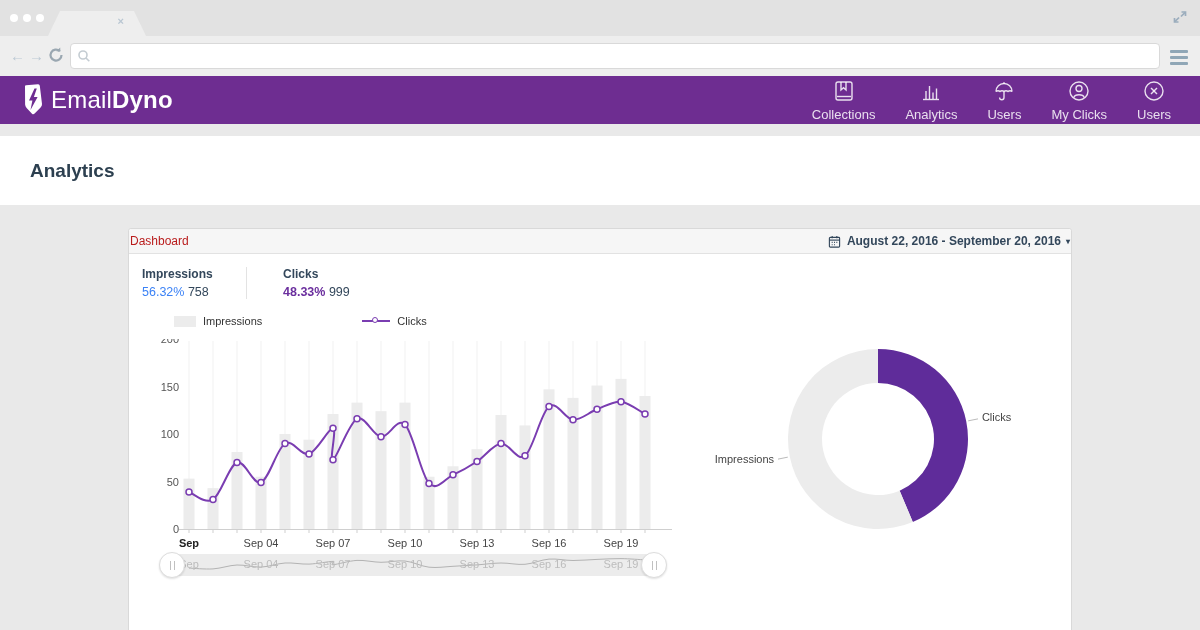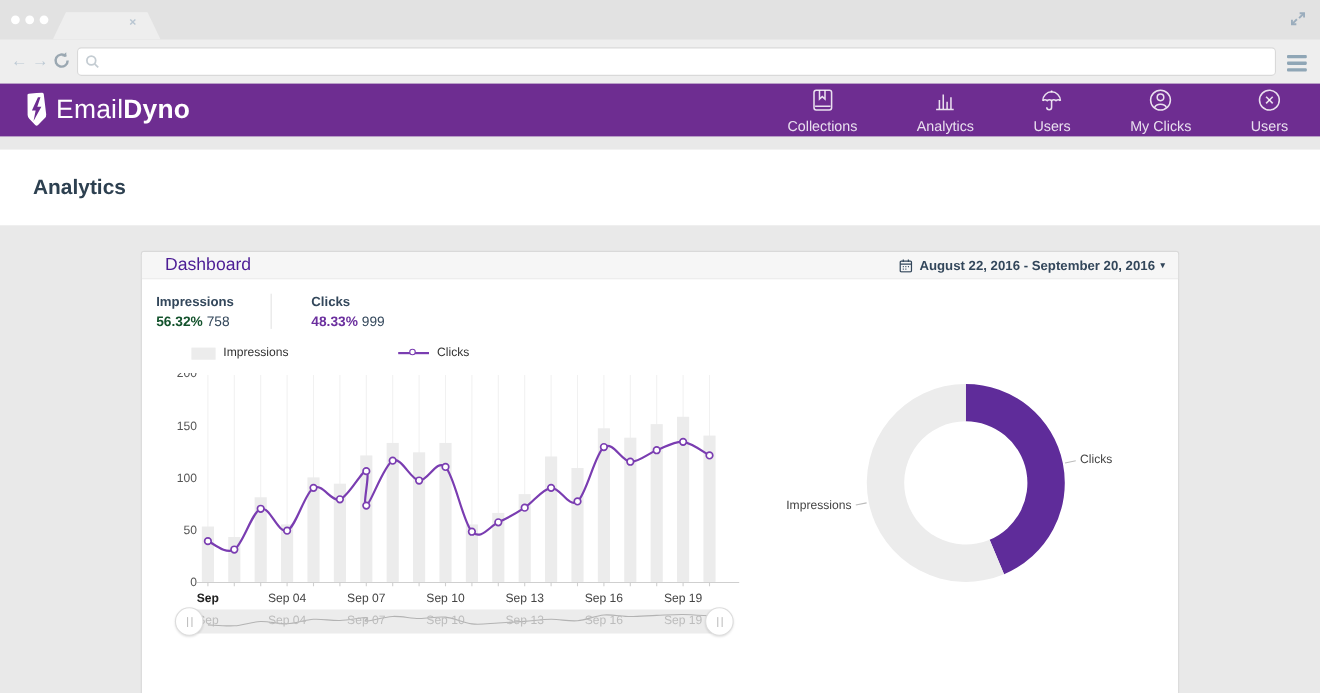--- a/index.html
+++ b/index.html
@@ -22,46 +22,46 @@
   .addr-search { position:absolute; left:77px; top:13px; }
   .hamburger { position:absolute; right:12px; top:14px; width:18px; }
   .hamburger div { height:3px; background:#8fa6b6; border-radius:1px; margin-bottom:3px; }
 
   
   .navbar { position:absolute; left:0; top:76px; width:1200px; height:48px; background:#6e2d91;
             display:flex; align-items:center; }
   .brand { display:flex; align-items:center; margin-left:20px; cursor:pointer; }
   .brand-text { color:#fff; font-size:24px; margin-left:5px; letter-spacing:0.2px; }
   .brand-text b { font-weight:700; }
-  .nav-items { margin-left:auto; margin-right:14px; display:flex;gap:24px; }
+  .nav-items { margin-left:auto; margin-right:14px; display:flex; }
   .nav-item { display:flex; flex-direction:column; align-items:center; justify-content:center;
               padding:0 15px; color:rgba(255,255,255,0.85); font-size:13px; cursor:pointer; }
   .nav-item .lbl { margin-top:4px; white-space:nowrap; }
   .caret { font-size:9px; margin-left:3px; }
 
   
   .title-band { position:absolute; left:0; top:136px; width:1200px; height:69px; background:#fff; }
   .page-title { position:absolute; left:30px; top:24px; font-size:19px; font-weight:bold; color:#2d4050; }
   .content { position:absolute; left:0; top:205px; width:1200px; height:425px; background:#e9e9e9; }
 
   .card { position:absolute; left:128px; top:23px; width:944px; height:440px; background:#fff;
           border:1px solid #d9d9d9; border-radius:3px; }
   .card-header { position:relative; height:25px; background:#f6f6f6; border-bottom:1px solid #e2e2e2;
                  border-radius:3px 3px 0 0; display:flex; align-items:center; }
-  .card-title { margin-left:21px; font-size:16px; color:#4c1d95; }
-  .date-picker { margin-left:auto; margin-right:12px; display:flex; align-items:center; cursor:pointer;
+  .card-title { margin-left:1px; font-size:12px; color:#b91c1c; }
+  .date-picker { margin-left:auto; margin-right:1px; display:flex; align-items:center; cursor:pointer;
                  font-size:12px; font-weight:600; color:#33475b; }
   .date-picker svg { margin-right:6px; }
   .date-picker .caret { color:#33475b; font-size:8px; margin-left:5px; }
 
   .stats { position:absolute; left:13px; top:38px; display:flex; }
   .stat { min-width:104px; }
   .stat .lbl { font-size:12px; font-weight:bold; color:#33475b; }
   .stat .vals { margin-top:4px; font-size:12.5px; color:#33475b; }
-  .stat .pct-grey { color:#14532d; font-weight:700; }
+  .stat .pct-grey { color:#3b82f6; font-weight:400; }
   .stat .pct-purple { color:#6b2f9e; font-weight:700; }
   .stat-divider { width:1px; background:#e3e3e3; margin:0 18px 0 0; }
   .stat:nth-of-type(3) { padding-left:18px; }
 
   .legend { position:absolute; left:45px; top:86px; display:flex; align-items:center; font-size:11px; color:#333; }
   .legend-item { display:flex; align-items:center; cursor:pointer; }
   .legend-swatch { width:22px; height:11px; background:#ececec; margin-right:7px; }
   .legend-line { position:relative; width:28px; height:2px; background:#7a3db1; margin-right:7px; }
   .legend-line i { position:absolute; left:10px; top:-3px; width:6px; height:6px; border:1.5px solid #7a3db1;
                    border-radius:50%; background:#fff; }

